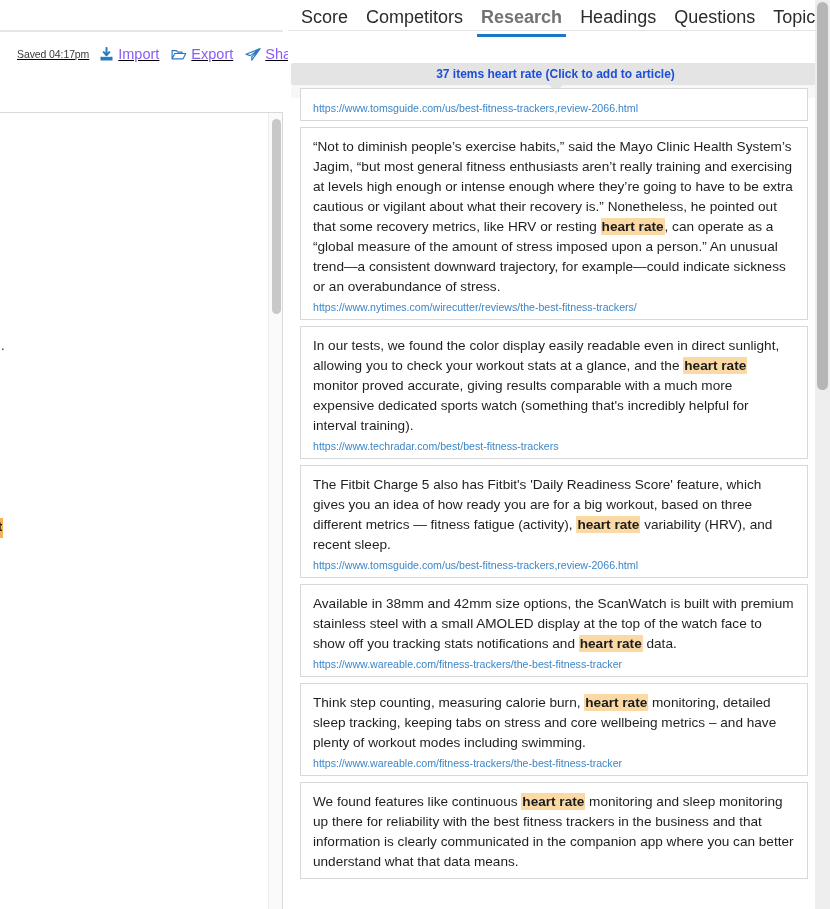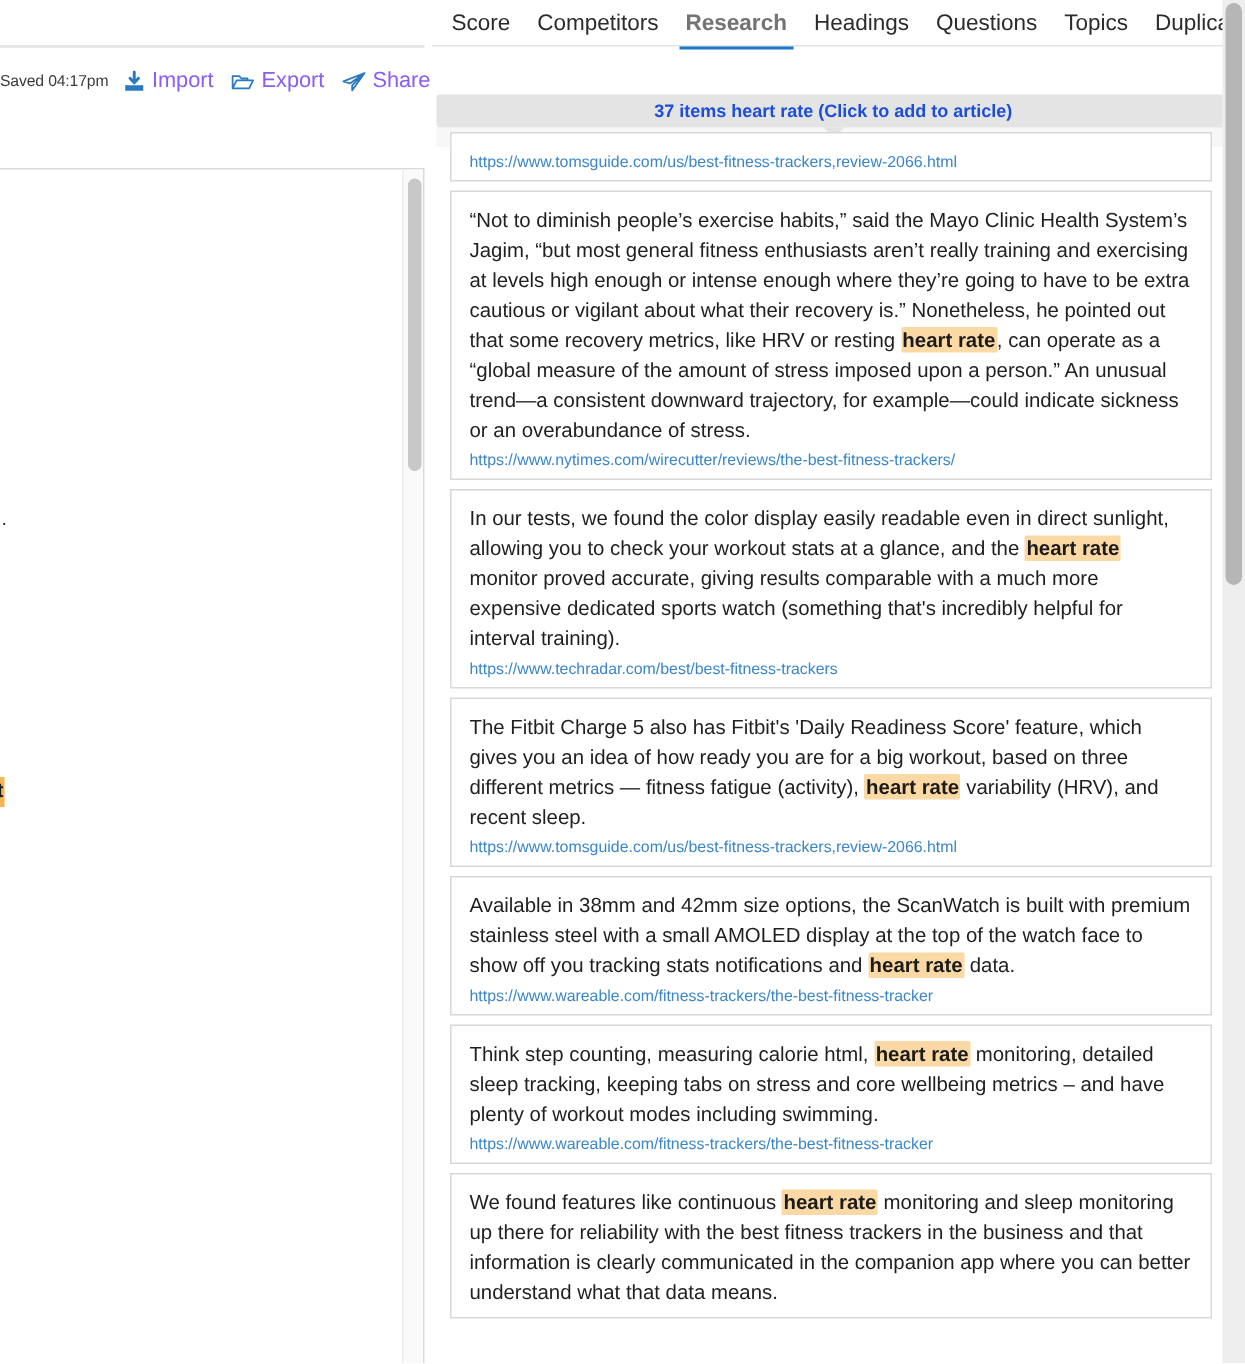--- a/index.html
+++ b/index.html
@@ -22,22 +22,23 @@
   }
   #left-top-divider {
     position: absolute; left: 0; top: 30px;
     width: 283px; height: 2px;
     background: #e6e6e6;
   }
   #doc-toolbar {
     position: absolute; left: 0; top: 40px;
     width: 288px; height: 28px;
     display: flex; align-items: center;
-    padding-left: 0;
+    padding-left: 17px;
     white-space: nowrap;
+    text-decoration: underline;
   }
   .saved-label {
     font-size: 10.5px;
     color: #3b3b3b;
     letter-spacing: -0.1px;
     margin-right: 10px;
   }
   .tool-btn {
     display: inline-flex; align-items: center;
     gap: 4px;
@@ -99,21 +100,21 @@
   
   #tabbar {
     position: relative;
     height: 31px;
     padding: 0 6px 0 4px;
     display: flex; align-items: flex-start;
     gap: 0px;
   }
   .tab {
     position: relative;
-    font-size: 15px;
+    font-size: 18px;
     color: #2b2b2b;
     padding: 7px 9px 8px 9px;
     cursor: pointer;
     white-space: nowrap;
     user-select: none;
   }
   .tab.active { color: #737373; font-weight: 700; }
   .tab.active::after {
     content: "";
     position: absolute; left: 5px; right: 5px; bottom: -1px;
@@ -289,21 +290,21 @@
         </div>
         <div class="card">
           <div class="card-text"><span>The Fitbit Charge 5 also has Fitbit's 'Daily Readiness Score' feature, which gives you an idea of how ready you are for a big workout, based on three different metrics — fitness fatigue (activity), </span><span class="hl">heart rate</span><span> variability (HRV), and recent sleep.</span></div>
           <a class="card-url">https://www.tomsguide.com/us/best-fitness-trackers,review-2066.html</a>
         </div>
         <div class="card">
           <div class="card-text"><span>Available in 38mm and 42mm size options, the ScanWatch is built with premium stainless steel with a small AMOLED display at the top of the watch face to show off you tracking stats notifications and </span><span class="hl">heart rate</span><span> data.</span></div>
           <a class="card-url">https://www.wareable.com/fitness-trackers/the-best-fitness-tracker</a>
         </div>
         <div class="card">
-          <div class="card-text"><span>Think step counting, measuring calorie html, </span><span class="hl">heart rate</span><span> monitoring, detailed sleep tracking, keeping tabs on stress and core wellbeing metrics – and have plenty of workout modes including swimming.</span></div>
+          <div class="card-text"><span>Think step counting, measuring calorie burn, </span><span class="hl">heart rate</span><span> monitoring, detailed sleep tracking, keeping tabs on stress and core wellbeing metrics – and have plenty of workout modes including swimming.</span></div>
           <a class="card-url">https://www.wareable.com/fitness-trackers/the-best-fitness-tracker</a>
         </div>
         <div class="card">
           <div class="card-text"><span>We found features like continuous </span><span class="hl">heart rate</span><span> monitoring and sleep monitoring up there for reliability with the best fitness trackers in the business and that information is clearly communicated in the companion app where you can better understand what that data means.</span></div>
         </div>
       </div>
 
     <div id="right-scrollbar-track">
       <div id="right-scrollbar-thumb"></div>
     </div>

